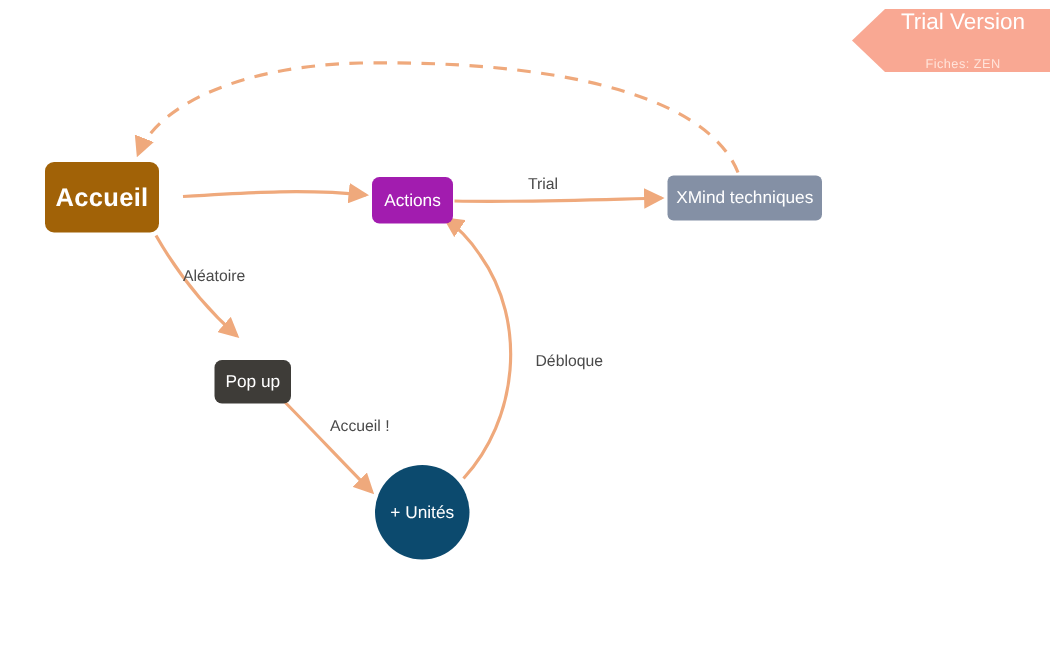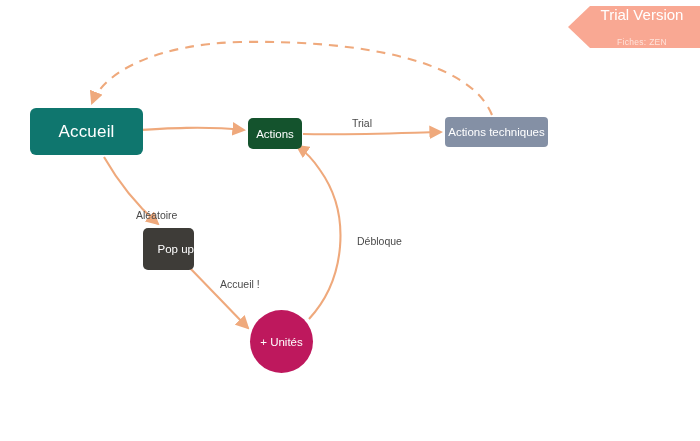--- a/index.html
+++ b/index.html
@@ -30,77 +30,77 @@
     justify-content: center;
     text-align: center;
     color: #ffffff;
     box-sizing: border-box;
     user-select: none;
   }
 
   .node-accueil {
     left: 30px;
     top: 108px;
-    width: 113px;
+    width: 76px;
     height: 47px;
-    background: #0f766e;
+    background: #a16207;
     border-radius: 6px;
     font-size: 17px;
     letter-spacing: 0.2px;
+    font-weight: bold;
   }
 
   .node-actions {
     left: 248px;
     top: 118px;
     width: 54px;
     height: 31px;
-    background: #14532d;
+    background: #a21caf;
     border-radius: 5px;
     font-size: 11.5px;
   }
 
   .node-fiches {
     left: 445px;
     top: 117px;
     width: 103px;
     height: 30px;
     background: #8490A5;
     border-radius: 4px;
     font-size: 11.5px;
   }
 
   .node-popup {
     left: 143px;
-    top: 228px;
+    top: 240px;
     width: 51px;
-    height: 42px;
+    height: 29px;
     background: #3E3C38;
     border-radius: 5px;
     font-size: 11.5px;
-    justify-content: flex-end;
   }
 
   .node-unites {
     left: 250px;
     top: 310px;
     width: 63px;
     height: 63px;
-    background: #be185d;
+    background: #0c4a6e;
     border-radius: 50%;
     font-size: 11.5px;
   }
 
   .edge-label {
     position: absolute;
     color: #4a4a4a;
     font-size: 10.5px;
     white-space: nowrap;
     user-select: none;
   }
-  .lbl-aleatoire { left: 136px; top: 178px; margin-top: 31px; }
+  .lbl-aleatoire { left: 122px; top: 178px; }
   .lbl-ouvre     { left: 352px; top: 117px; }
   .lbl-clique    { left: 220px; top: 278px; }
   .lbl-debloque  { left: 357px; top: 235px; }
 
   .trial-banner {
     position: absolute;
     right: 0;
     top: 6px;
     width: 132px;
     height: 42px;
@@ -156,21 +156,21 @@
 
   <div class="node node-accueil">
     <span>Accueil</span>
   </div>
 
   <div class="node node-actions">
     <span>Actions</span>
   </div>
 
   <div class="node node-fiches">
-    <span>Actions techniques</span>
+    <span>XMind techniques</span>
   </div>
 
   <div class="node node-popup">
     <span>Pop up</span>
   </div>
 
   <div class="node node-unites">
     <span>+ Unités</span>
   </div>
 

